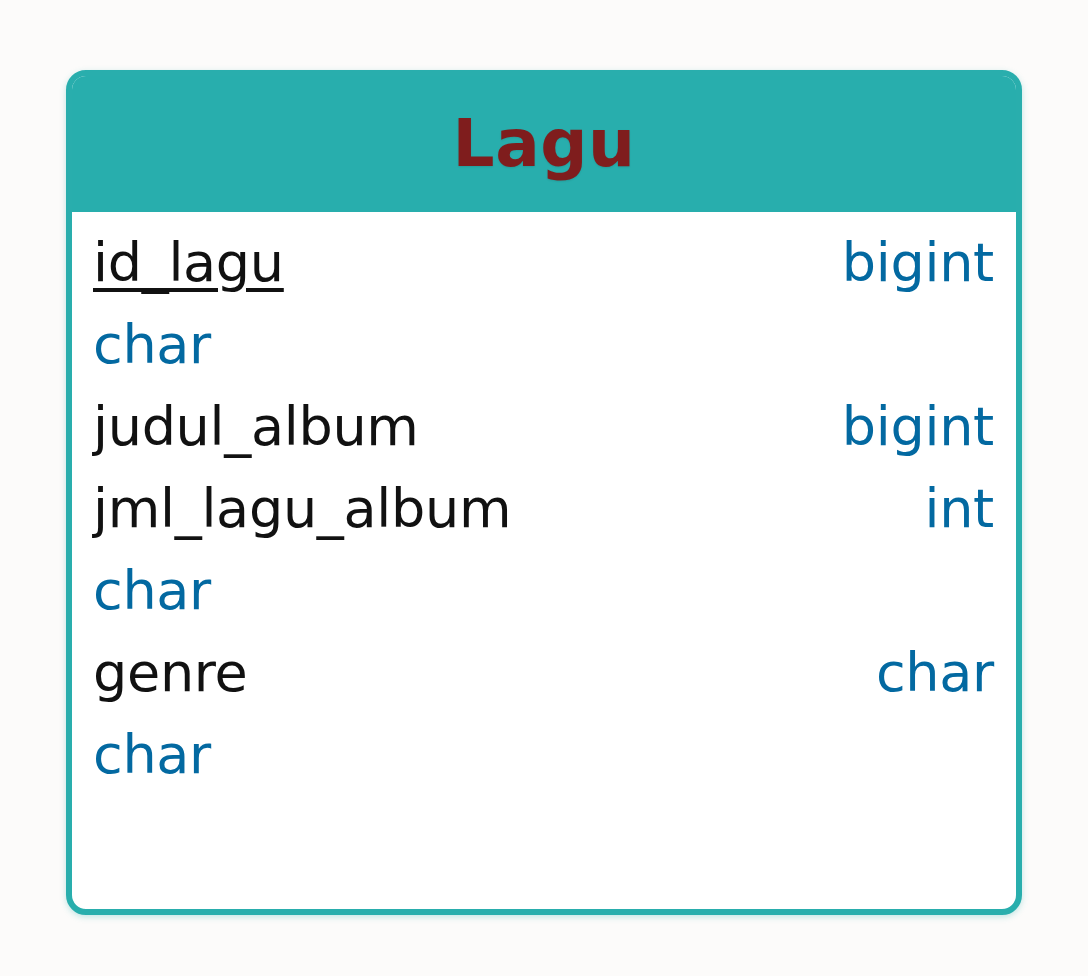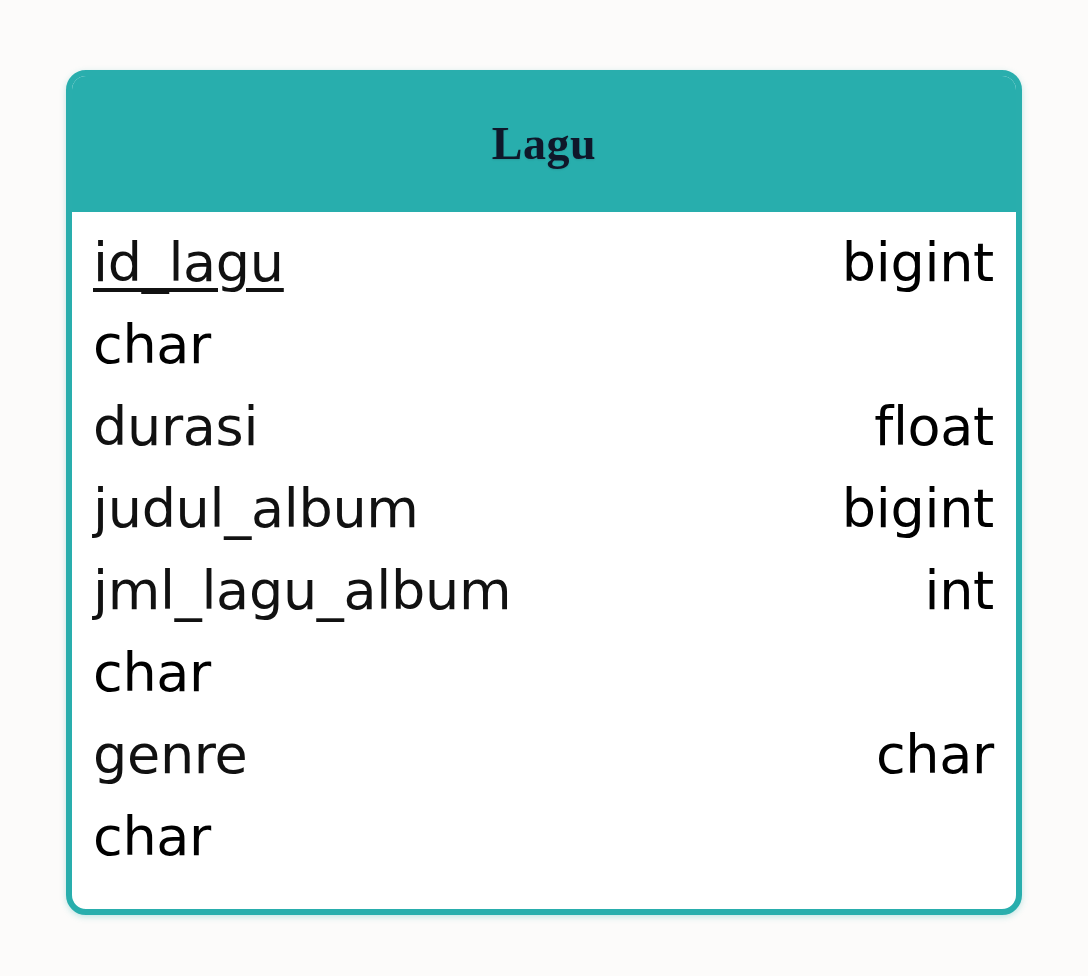--- a/index.html
+++ b/index.html
@@ -41,28 +41,27 @@
   .entity-header {
     height: 136px;
     background: #28aead;
     display: flex;
     align-items: center;
     justify-content: center;
     box-sizing: border-box;
   }
 
   .entity-title {
-    color: #0f172a;
-    font-size: 46px;
+    color: #7f1d1d;
+    font-size: 66px;
     font-weight: bold;
     letter-spacing: 0.5px;
     line-height: 1;
     text-shadow: 0 1px 2px rgba(0, 0, 0, 0.10);
     white-space: nowrap;
-    font-family: Liberation Serif, serif;
   }
 
   
   .entity-body {
     padding: 24px 22px 18px 21px;
     box-sizing: border-box;
   }
 
   .attr-row {
     display: flex;
@@ -82,21 +81,21 @@
 
   .attr-row.is-primary-key .attr-name {
     text-decoration: underline;
     text-decoration-thickness: 4px;
     text-underline-offset: 7px;
   }
 
   .attr-type {
     font-size: 54px;
     line-height: 1;
-    color: #000000;
+    color: #0369a1;
     white-space: nowrap;
     letter-spacing: -0.3px;
     text-align: right;
   }
 </style>
 </head>
 <body>
 
 <div id="canvas">
 
@@ -109,24 +108,20 @@
     <div class="entity-body">
 
     <div class="attr-row is-primary-key">
           <span class="attr-name">id_lagu</span>
           <span class="attr-type">bigint</span>
         </div>
         <div class="attr-row">
           <span class="attr-type">char</span>
         </div>
         <div class="attr-row">
-          <span class="attr-name">durasi</span>
-          <span class="attr-type">float</span>
-        </div>
-        <div class="attr-row">
           <span class="attr-name">judul_album</span>
           <span class="attr-type">bigint</span>
         </div>
         <div class="attr-row">
           <span class="attr-name">jml_lagu_album</span>
           <span class="attr-type">int</span>
         </div>
         <div class="attr-row">
           <span class="attr-type">char</span>
         </div>

